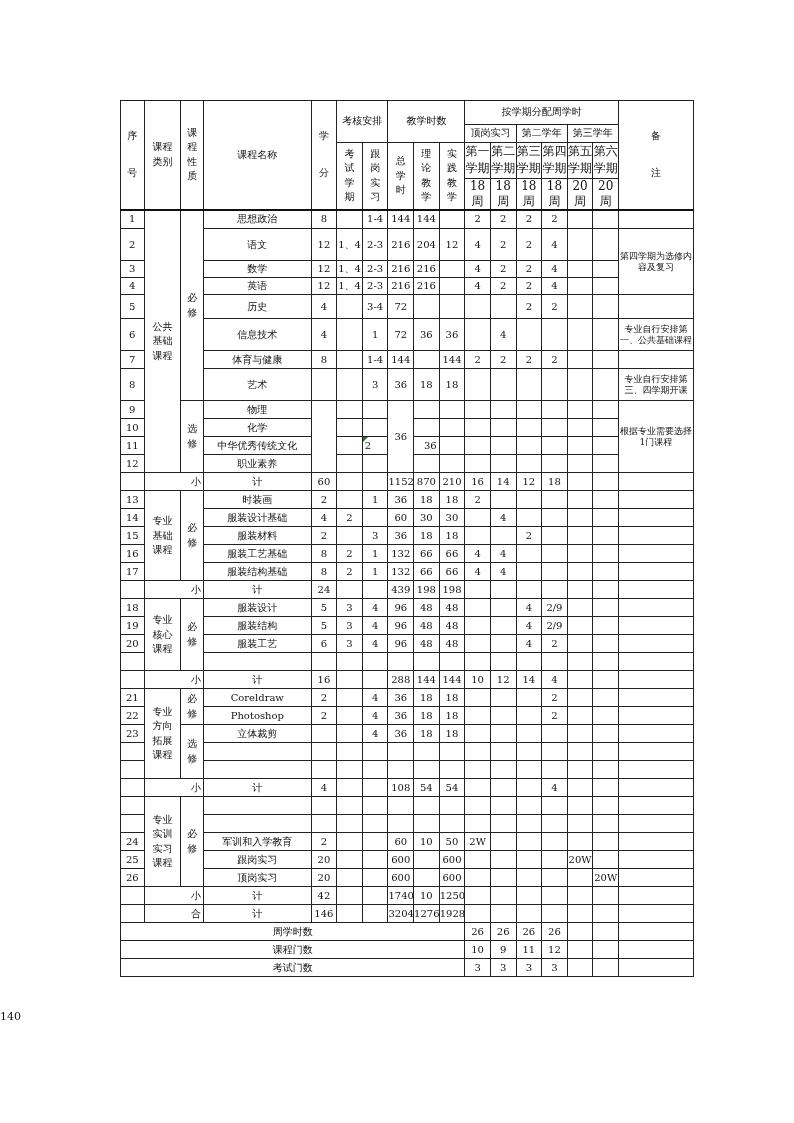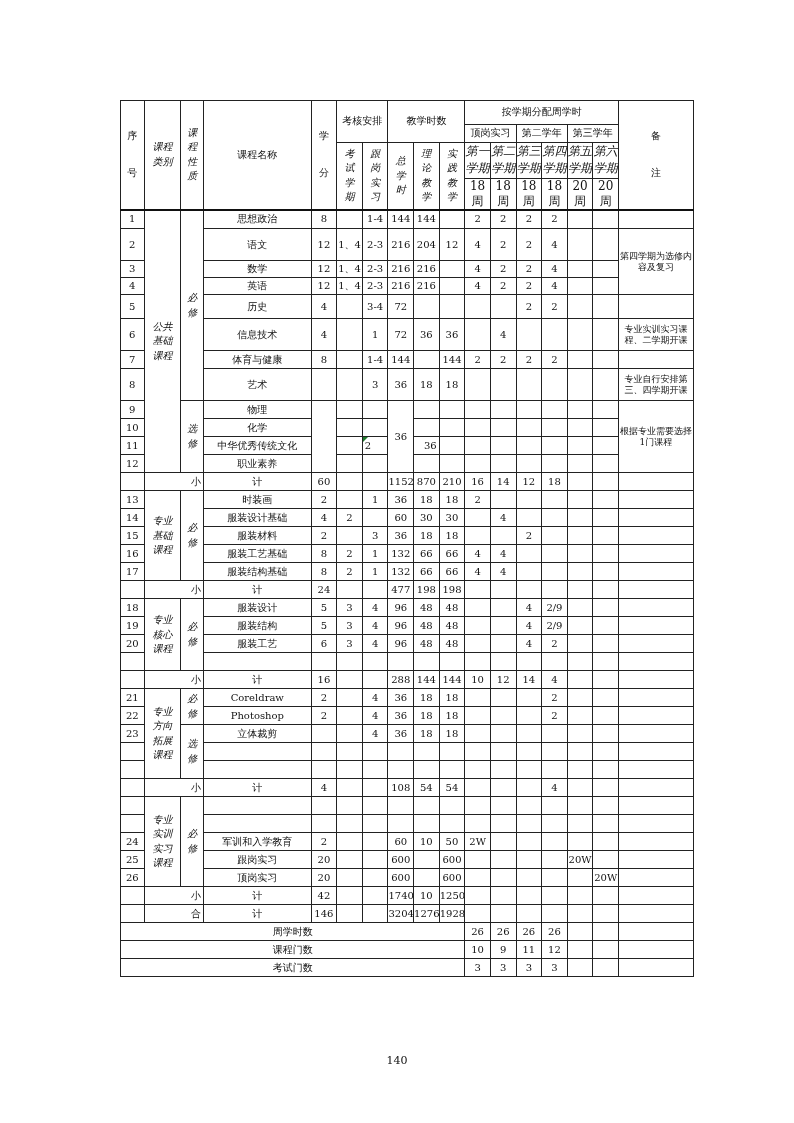--- a/index.html
+++ b/index.html
@@ -5,26 +5,26 @@
   html, body { margin:0; padding:0; background:#ffffff; }
   body { width:794px; height:1123px; position:relative; font-family:"DejaVu Serif","Liberation Serif",serif; color:#111; }
   .sheet { position:absolute; left:120px; top:100px; width:574px; }
   .title-row { height:29px; border-top:1px solid #d8d8d8; border-left:1px solid #d8d8d8; border-right:1px solid #d8d8d8; display:flex; align-items:center; justify-content:center; font-size:17px; font-weight:bold; letter-spacing:0.5px; }
   .date-row { height:18px; border:1px solid #d8d8d8; display:flex; justify-content:flex-end; align-items:center; font-size:10px; position:relative; }
   .date-row .lbl { position:absolute; left:428px; }
   .date-row .val { position:absolute; left:500px; }
   table.plan { border-collapse:collapse; table-layout:fixed; width:574px; font-size:10px; }
   table.plan td { border:1px solid #222; text-align:center; vertical-align:middle; padding:0; line-height:1.25; overflow:hidden; }
   table.plan td.thick-b { border-bottom:2px solid #111; }
-  .vt { writing-mode:horizontal-tb; display:inline-block; width:12px; word-break:break-all; line-height:1.45;font-style:italic; }
+  .vt { writing-mode:horizontal-tb; display:inline-block; width:12px; word-break:break-all; line-height:1.45; }
   .note { font-size:9px; line-height:1.45; padding:0 2px;margin-top:24px; }
   .small { font-size:12px; }
   .flag { position:relative; }
   .flag::before { content:""; position:absolute; left:0; top:0; width:0; height:0; border-top:5px solid #1f7a2e; border-right:5px solid transparent; }
-  .pageno { position:absolute; left:0; width:794px; top:1054px; text-align:center; font-size:11px; }
+  .pageno { position:absolute; left:0; width:794px; top:1010px; font-size:11px; }
 </style>
 </head>
 <body>
 
 <div class="sheet">
 
   <table class="plan">
     <colgroup>
       <col style="width:23px">
         <col style="width:36px">
@@ -177,21 +177,21 @@
           <td>1</td>
       <td>72</td>
           <td>36</td>
           <td>36</td>
       <td></td>
           <td>4</td>
           <td></td>
           <td></td>
           <td></td>
           <td></td>
-      <td class="note">专业实训实习课程、二学期开课</td>
+      <td class="note">专业自行安排第一、公共基础课程</td>
     </tr>
     <tr style="height:18px">
       <td>7</td>
       <td>体育与健康</td>
       <td>8</td>
           <td></td>
           <td>1-4</td>
       <td>144</td>
           <td></td>
           <td>144</td>
@@ -388,21 +388,21 @@
           <td></td>
       <td></td>
     </tr>
     <tr style="height:18px">
       <td></td>
       <td colspan="2" style="text-align:right;padding-right:2px">小</td>
       <td>计</td>
       <td>24</td>
           <td></td>
           <td></td>
-      <td>477</td>
+      <td>439</td>
           <td>198</td>
           <td>198</td>
       <td></td>
           <td></td>
           <td></td>
           <td></td>
           <td></td>
           <td></td>
       <td></td>
     </tr>

